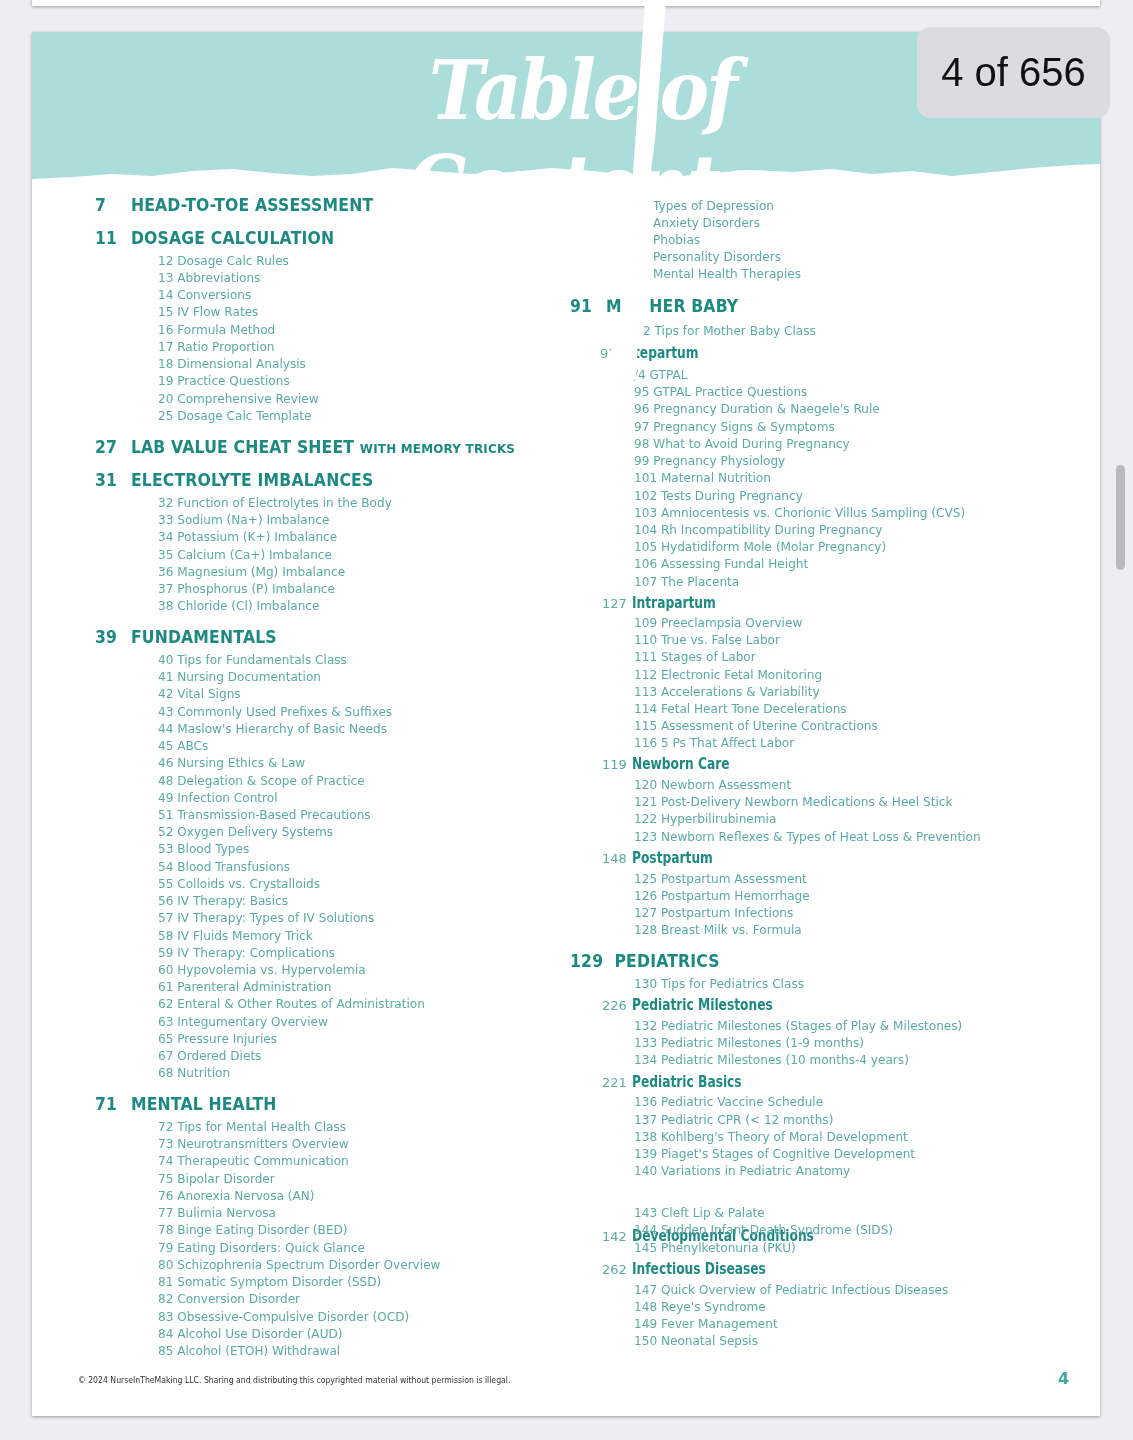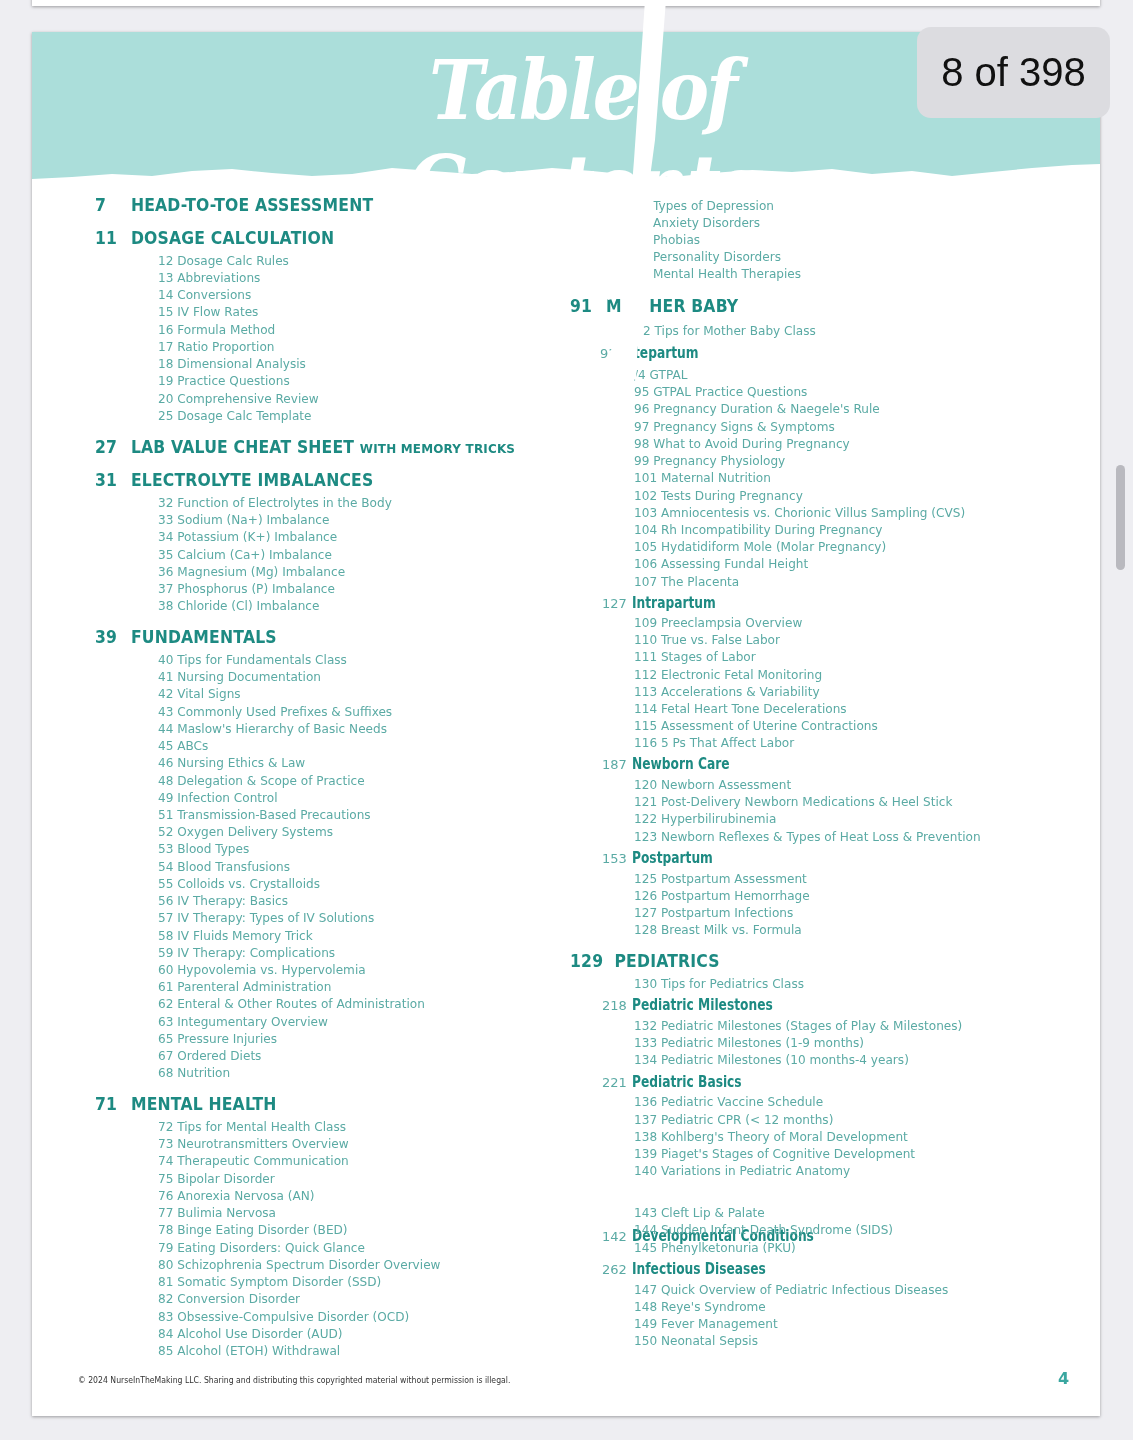--- a/index.html
+++ b/index.html
@@ -141,36 +141,36 @@
     <div class="sub" style="left:570px; top:561px;"><span class="snum">127</span> <span class="stitle">Intrapartum</span></div>
     <div class="item" style="left:602px; top:582px;">109 Preeclampsia Overview</div>
     <div class="item" style="left:602px; top:599px;">110 True vs. False Labor</div>
     <div class="item" style="left:602px; top:616px;">111 Stages of Labor</div>
     <div class="item" style="left:602px; top:634px;">112 Electronic Fetal Monitoring</div>
     <div class="item" style="left:602px; top:651px;">113 Accelerations &amp; Variability</div>
     <div class="item" style="left:602px; top:668px;">114 Fetal Heart Tone Decelerations</div>
     <div class="item" style="left:602px; top:685px;">115 Assessment of Uterine Contractions</div>
     <div class="item" style="left:602px; top:702px;">116 5 Ps That Affect Labor</div>
 
-    <div class="sub" style="left:570px; top:722px;"><span class="snum">187</span> <span class="stitle">Newborn Care</span></div>
+    <div class="sub" style="left:570px; top:722px;"><span class="snum">119</span> <span class="stitle">Newborn Care</span></div>
     <div class="item" style="left:602px; top:744px;">120 Newborn Assessment</div>
     <div class="item" style="left:602px; top:761px;">121 Post-Delivery Newborn Medications &amp; Heel Stick</div>
     <div class="item" style="left:602px; top:778px;">122 Hyperbilirubinemia</div>
     <div class="item" style="left:602px; top:796px;">123 Newborn Reflexes &amp; Types of Heat Loss &amp; Prevention</div>
 
-    <div class="sub" style="left:570px; top:816px;"><span class="snum">153</span> <span class="stitle">Postpartum</span></div>
+    <div class="sub" style="left:570px; top:816px;"><span class="snum">148</span> <span class="stitle">Postpartum</span></div>
     <div class="item" style="left:602px; top:838px;">125 Postpartum Assessment</div>
     <div class="item" style="left:602px; top:855px;">126 Postpartum Hemorrhage</div>
     <div class="item" style="left:602px; top:872px;">127 Postpartum Infections</div>
     <div class="item" style="left:602px; top:889px;">128 Breast Milk vs. Formula</div>
 
     <div class="sec" style="left:538px; top:919px;"><span>129</span>&nbsp;&nbsp;<span>PEDIATRICS</span></div>
     <div class="item" style="left:602px; top:943px;">130 Tips for Pediatrics Class</div>
 
-    <div class="sub" style="left:570px; top:963px;"><span class="snum">218</span> <span class="stitle">Pediatric Milestones</span></div>
+    <div class="sub" style="left:570px; top:963px;"><span class="snum">226</span> <span class="stitle">Pediatric Milestones</span></div>
     <div class="item" style="left:602px; top:985px;">132 Pediatric Milestones (Stages of Play &amp; Milestones)</div>
     <div class="item" style="left:602px; top:1002px;">133 Pediatric Milestones (1-9 months)</div>
     <div class="item" style="left:602px; top:1019px;">134 Pediatric Milestones (10 months-4 years)</div>
 
     <div class="sub" style="left:570px; top:1040px;"><span class="snum">221</span> <span class="stitle">Pediatric Basics</span></div>
     <div class="item" style="left:602px; top:1061px;">136 Pediatric Vaccine Schedule</div>
     <div class="item" style="left:602px; top:1079px;">137 Pediatric CPR (&lt; 12 months)</div>
     <div class="item" style="left:602px; top:1096px;">138 Kohlberg's Theory of Moral Development</div>
     <div class="item" style="left:602px; top:1113px;">139 Piaget's Stages of Cognitive Development</div>
     <div class="item" style="left:602px; top:1130px;">140 Variations in Pediatric Anatomy</div>
@@ -189,14 +189,14 @@
 
   <div class="footer-copy">© 2024 NurseInTheMaking LLC. Sharing and distributing this copyrighted material without permission is illegal.</div>
   <div class="footer-page">4</div>
 </div>
 
 <svg class="streak" viewBox="0 0 1133 1440">
   <polygon points="645,0 666,0 655,140 647,200 644,280 633,300 618,330 604,370 636,380 640,300 630,210 634,160" fill="#ffffff"></polygon>
   <polygon points="640,190 654,190 650,290 608,300 600,290 618,270 632,240" fill="#ffffff"></polygon>
 </svg>
 
-<div class="page-badge">8 of 398</div>
+<div class="page-badge">4 of 656</div>
 <div class="scrollbar"></div>
 
 </body></html>

